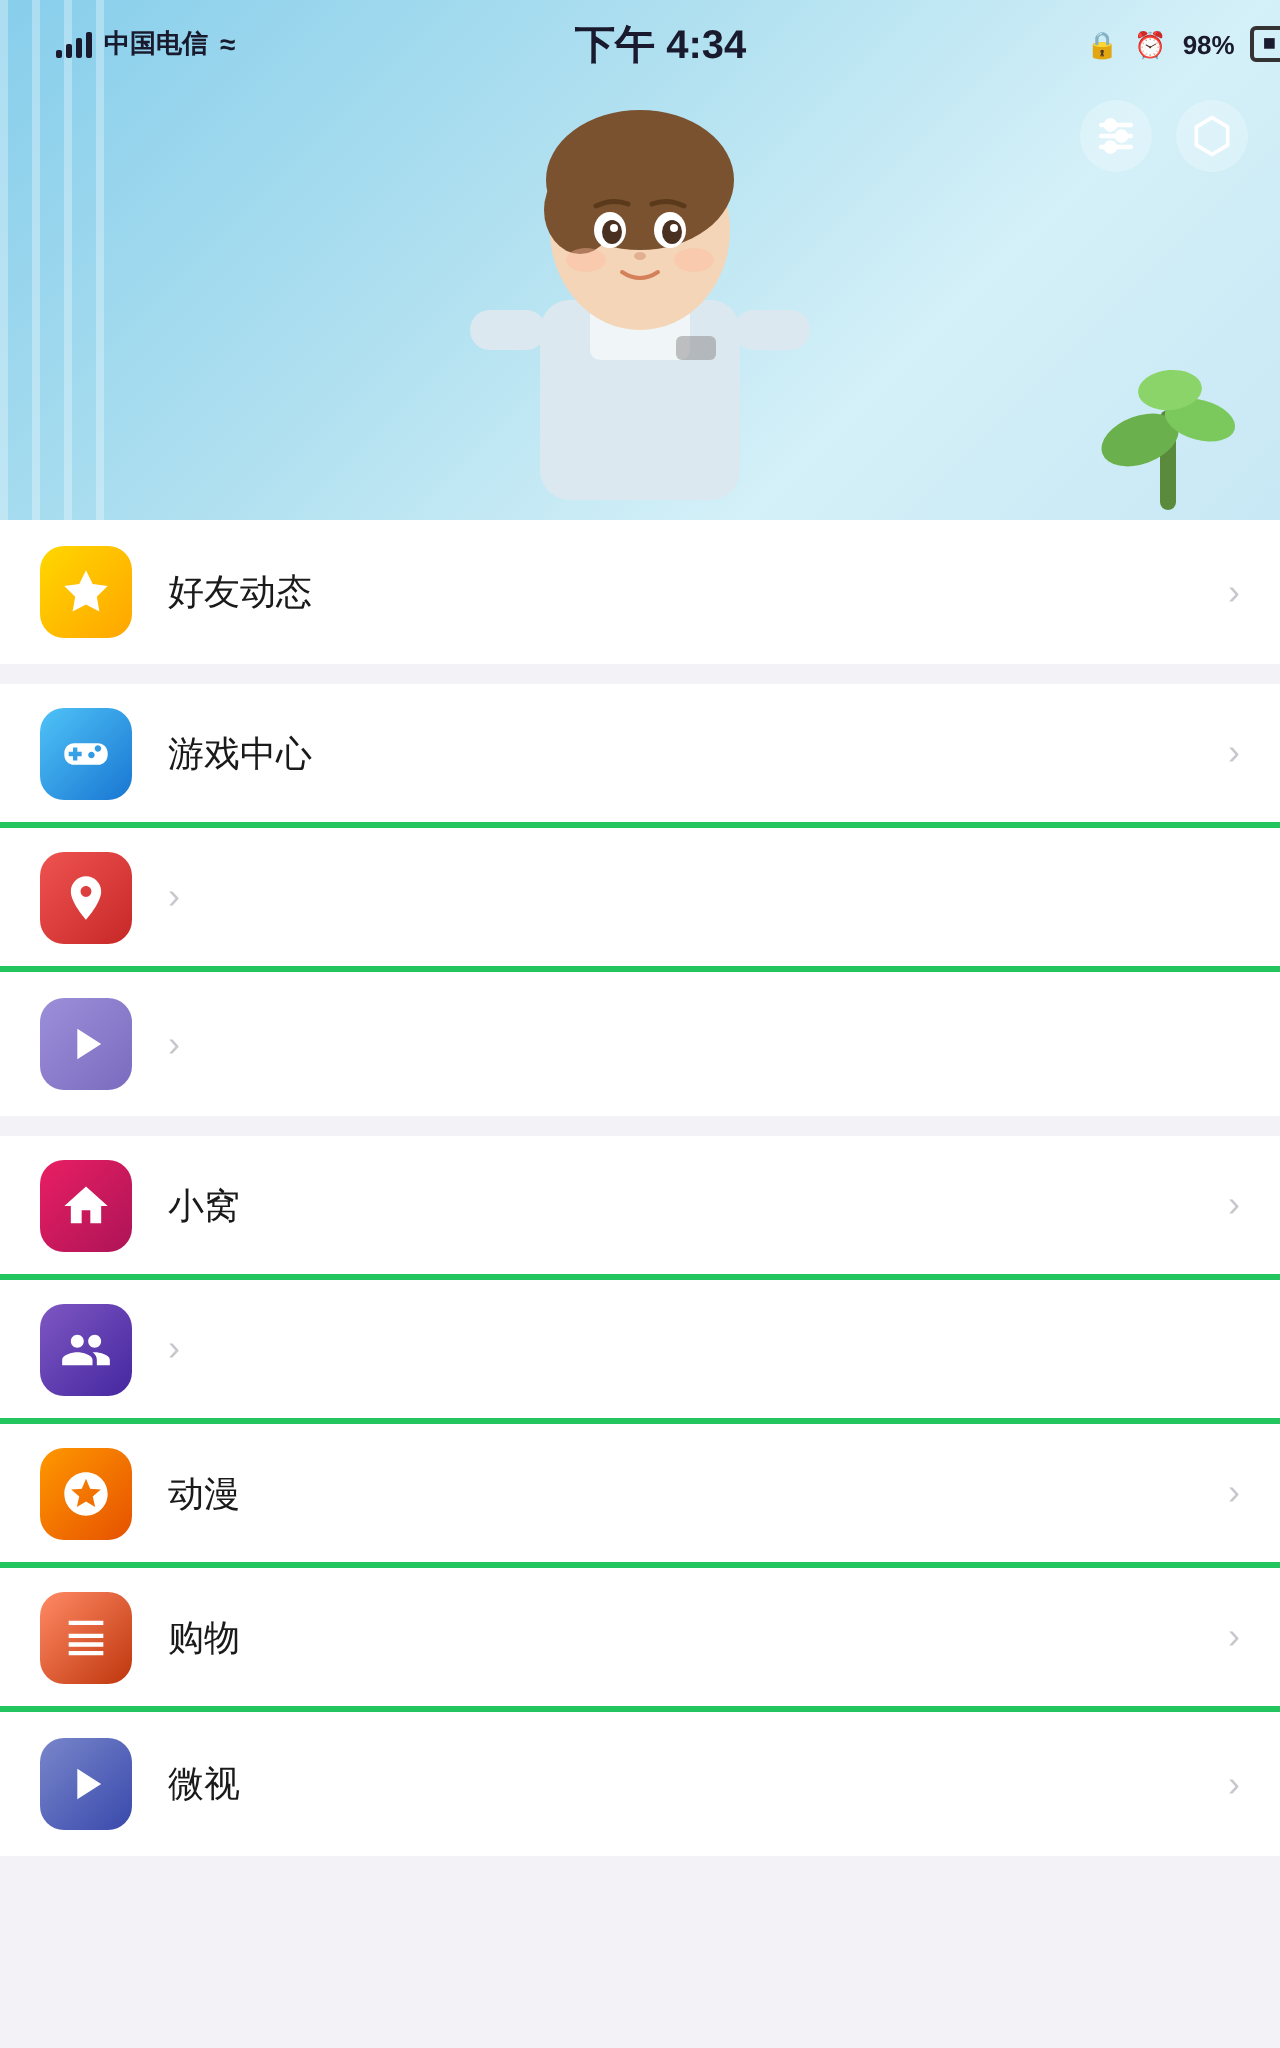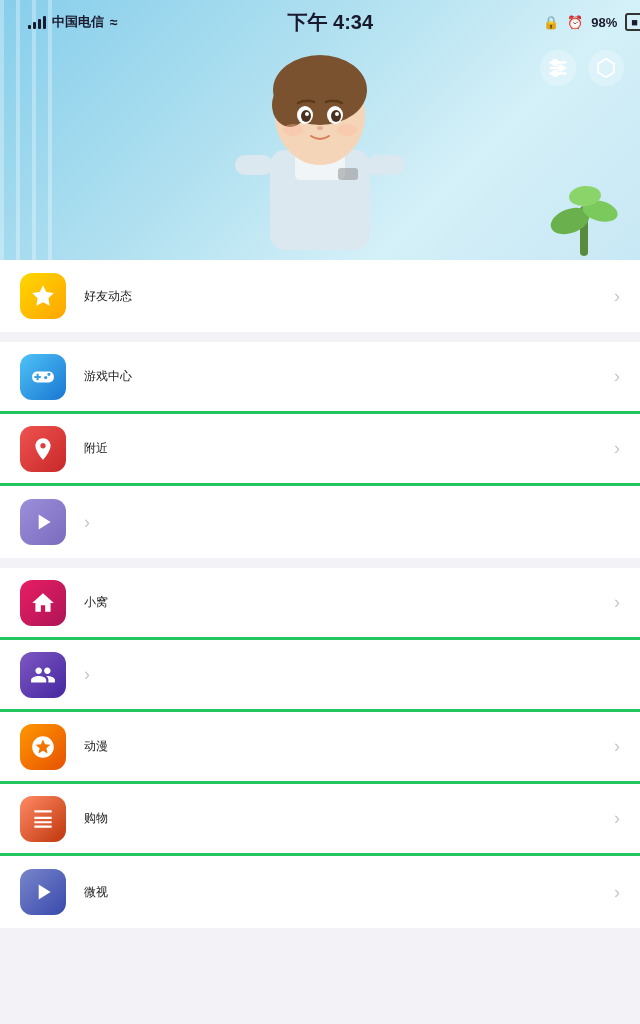--- a/index.html
+++ b/index.html
@@ -158,21 +158,21 @@
     .icon-nearby { background: linear-gradient(135deg, #EF5350, #C62828); }
     .icon-live { background: linear-gradient(135deg, #9C8FD9, #7B6BBF); }
     .icon-nest { background: linear-gradient(135deg, #E91E63, #AD1457); }
     .icon-partner { background: linear-gradient(135deg, #7E57C2, #4527A0); }
     .icon-anime { background: linear-gradient(135deg, #FF9800, #E65100); }
     .icon-shop { background: linear-gradient(135deg, #FF8A65, #BF360C); }
     .icon-weishi { background: linear-gradient(135deg, #7986CB, #3949AB); }
 
     .menu-label {
       flex: 1;
-      font-size: 12px;
+      font-size: 18px;
       color: #1a1a1a;
       font-weight: 400;
     }
 
     .menu-chevron {
       color: #c7c7cc;
       font-size: 18px;
       font-weight: 300;
     }
 
@@ -306,21 +306,20 @@
       </div>
       <span class="menu-label">游戏中心</span>
       <span class="menu-chevron">›</span>
     </div>
     <div class="menu-item">
       <div class="menu-icon icon-nearby">
         <svg viewBox="0 0 24 24">
             <path d="M12 2C8.13 2 5 5.13 5 9c0 5.25 7 13 7 13s7-7.75 7-13c0-3.87-3.13-7-7-7zm0 9.5c-1.38 0-2.5-1.12-2.5-2.5s1.12-2.5 2.5-2.5 2.5 1.12 2.5 2.5-1.12 2.5-2.5 2.5z"></path>
           </svg>
       </div>
-      <span class="menu-label">附近</span>
       <span class="menu-chevron">›</span>
     </div>
     <div class="menu-item">
       <div class="menu-icon icon-live">
         <svg viewBox="0 0 24 24">
             <path d="M8 5v14l11-7z"></path>
           </svg>
       </div>
       <span class="menu-chevron">›</span>
     </div>

